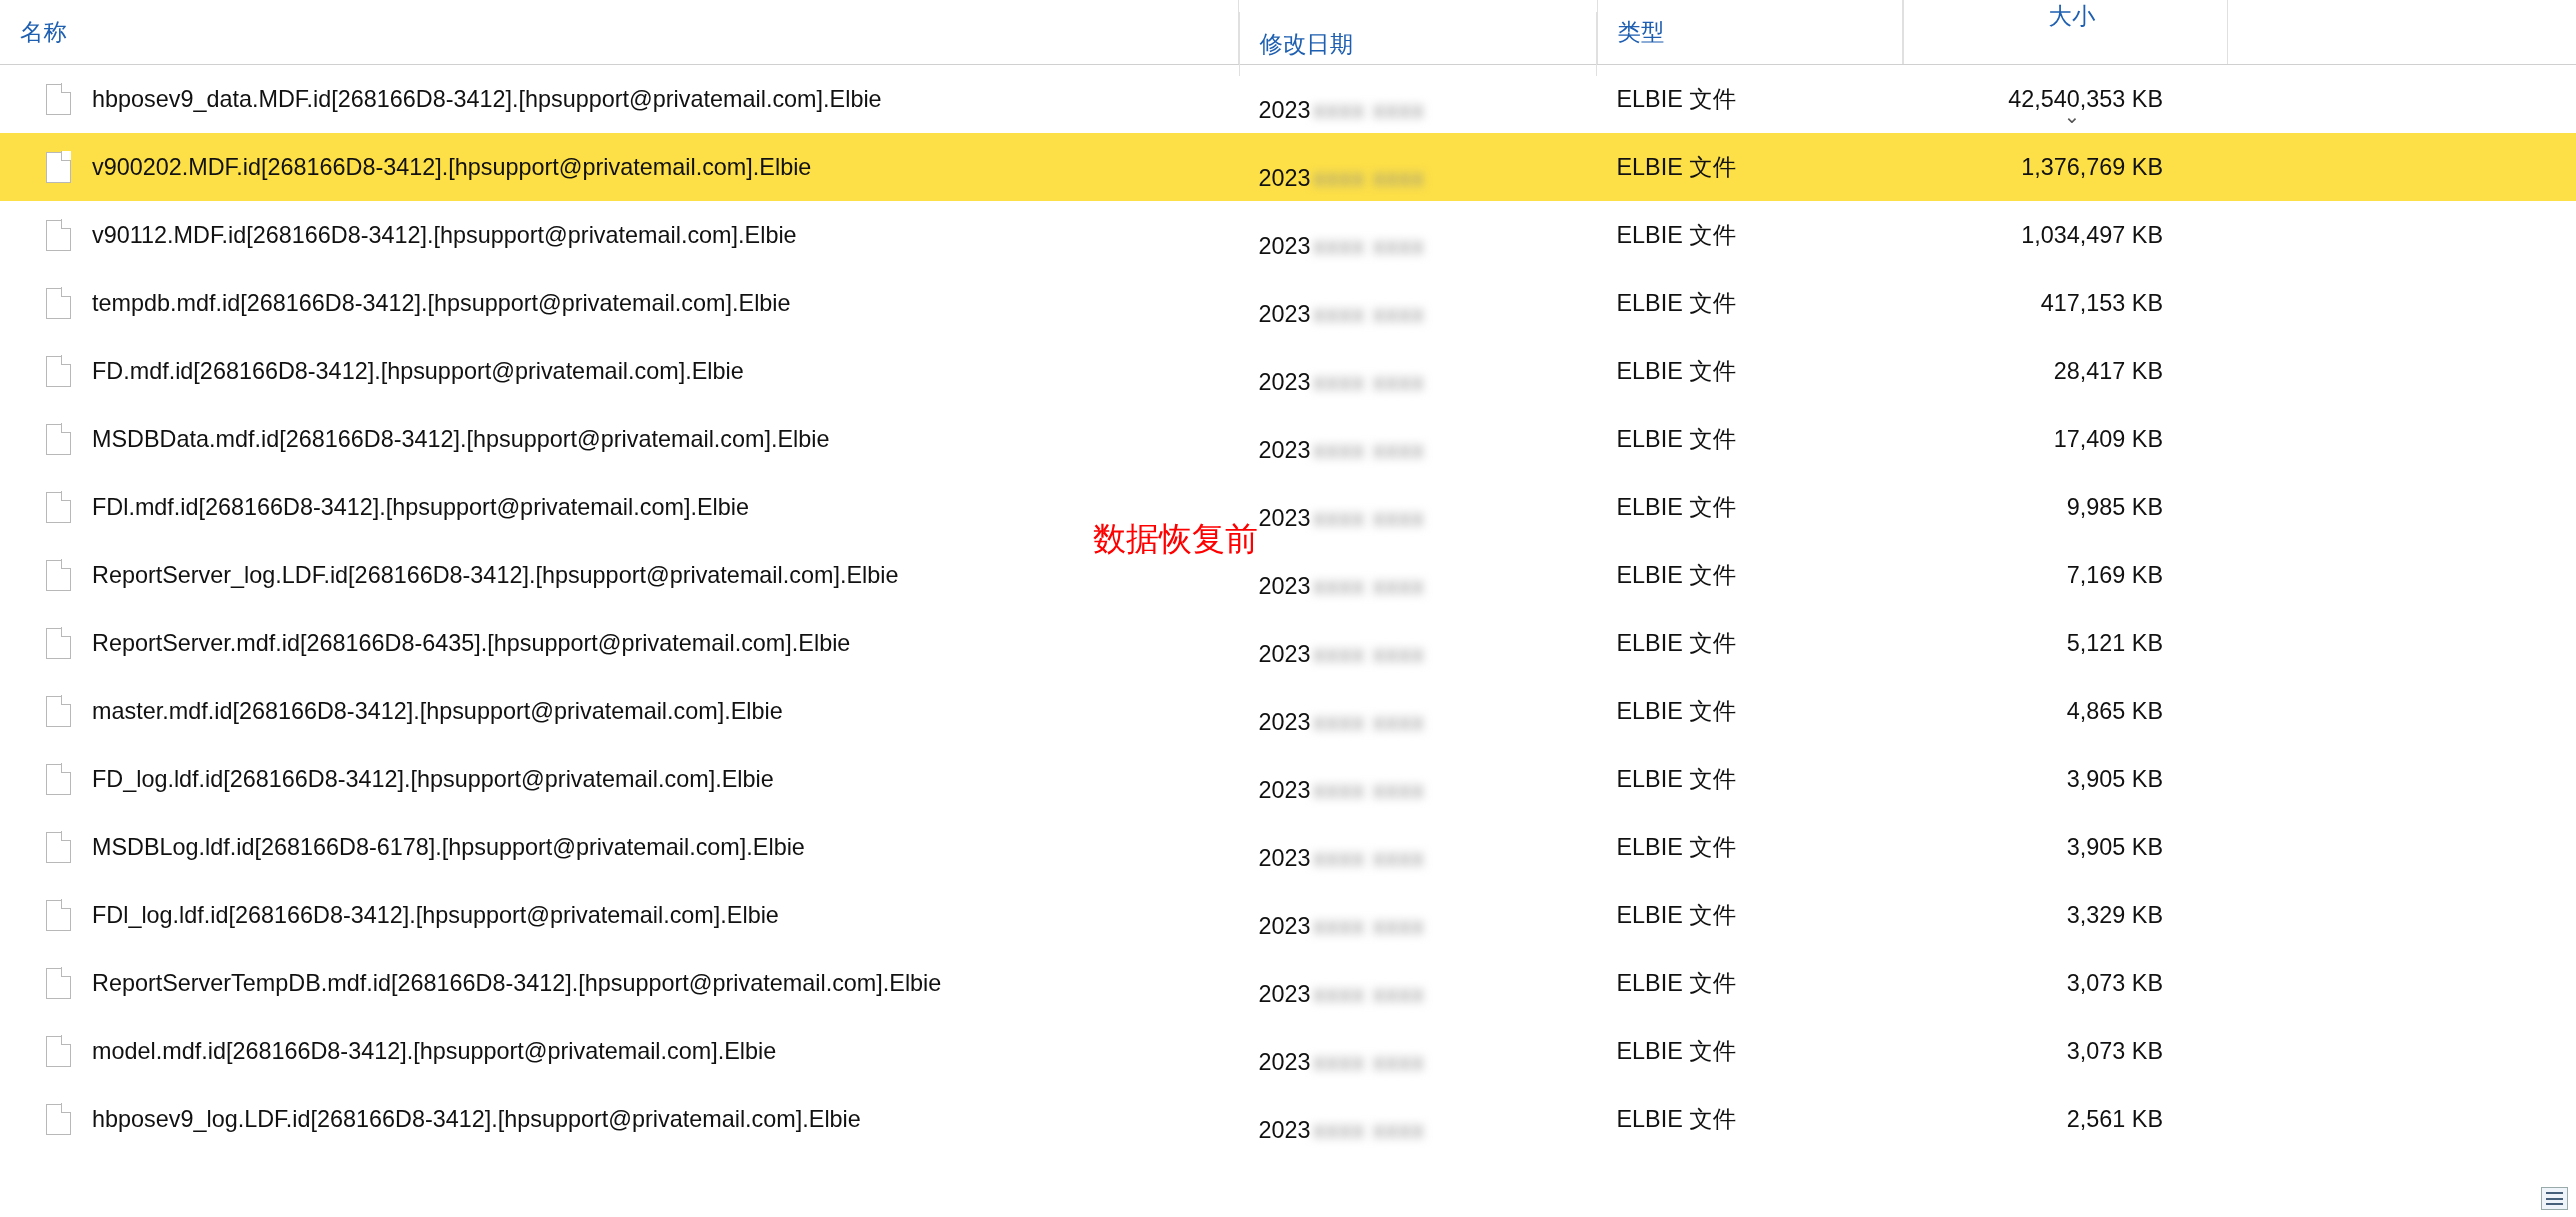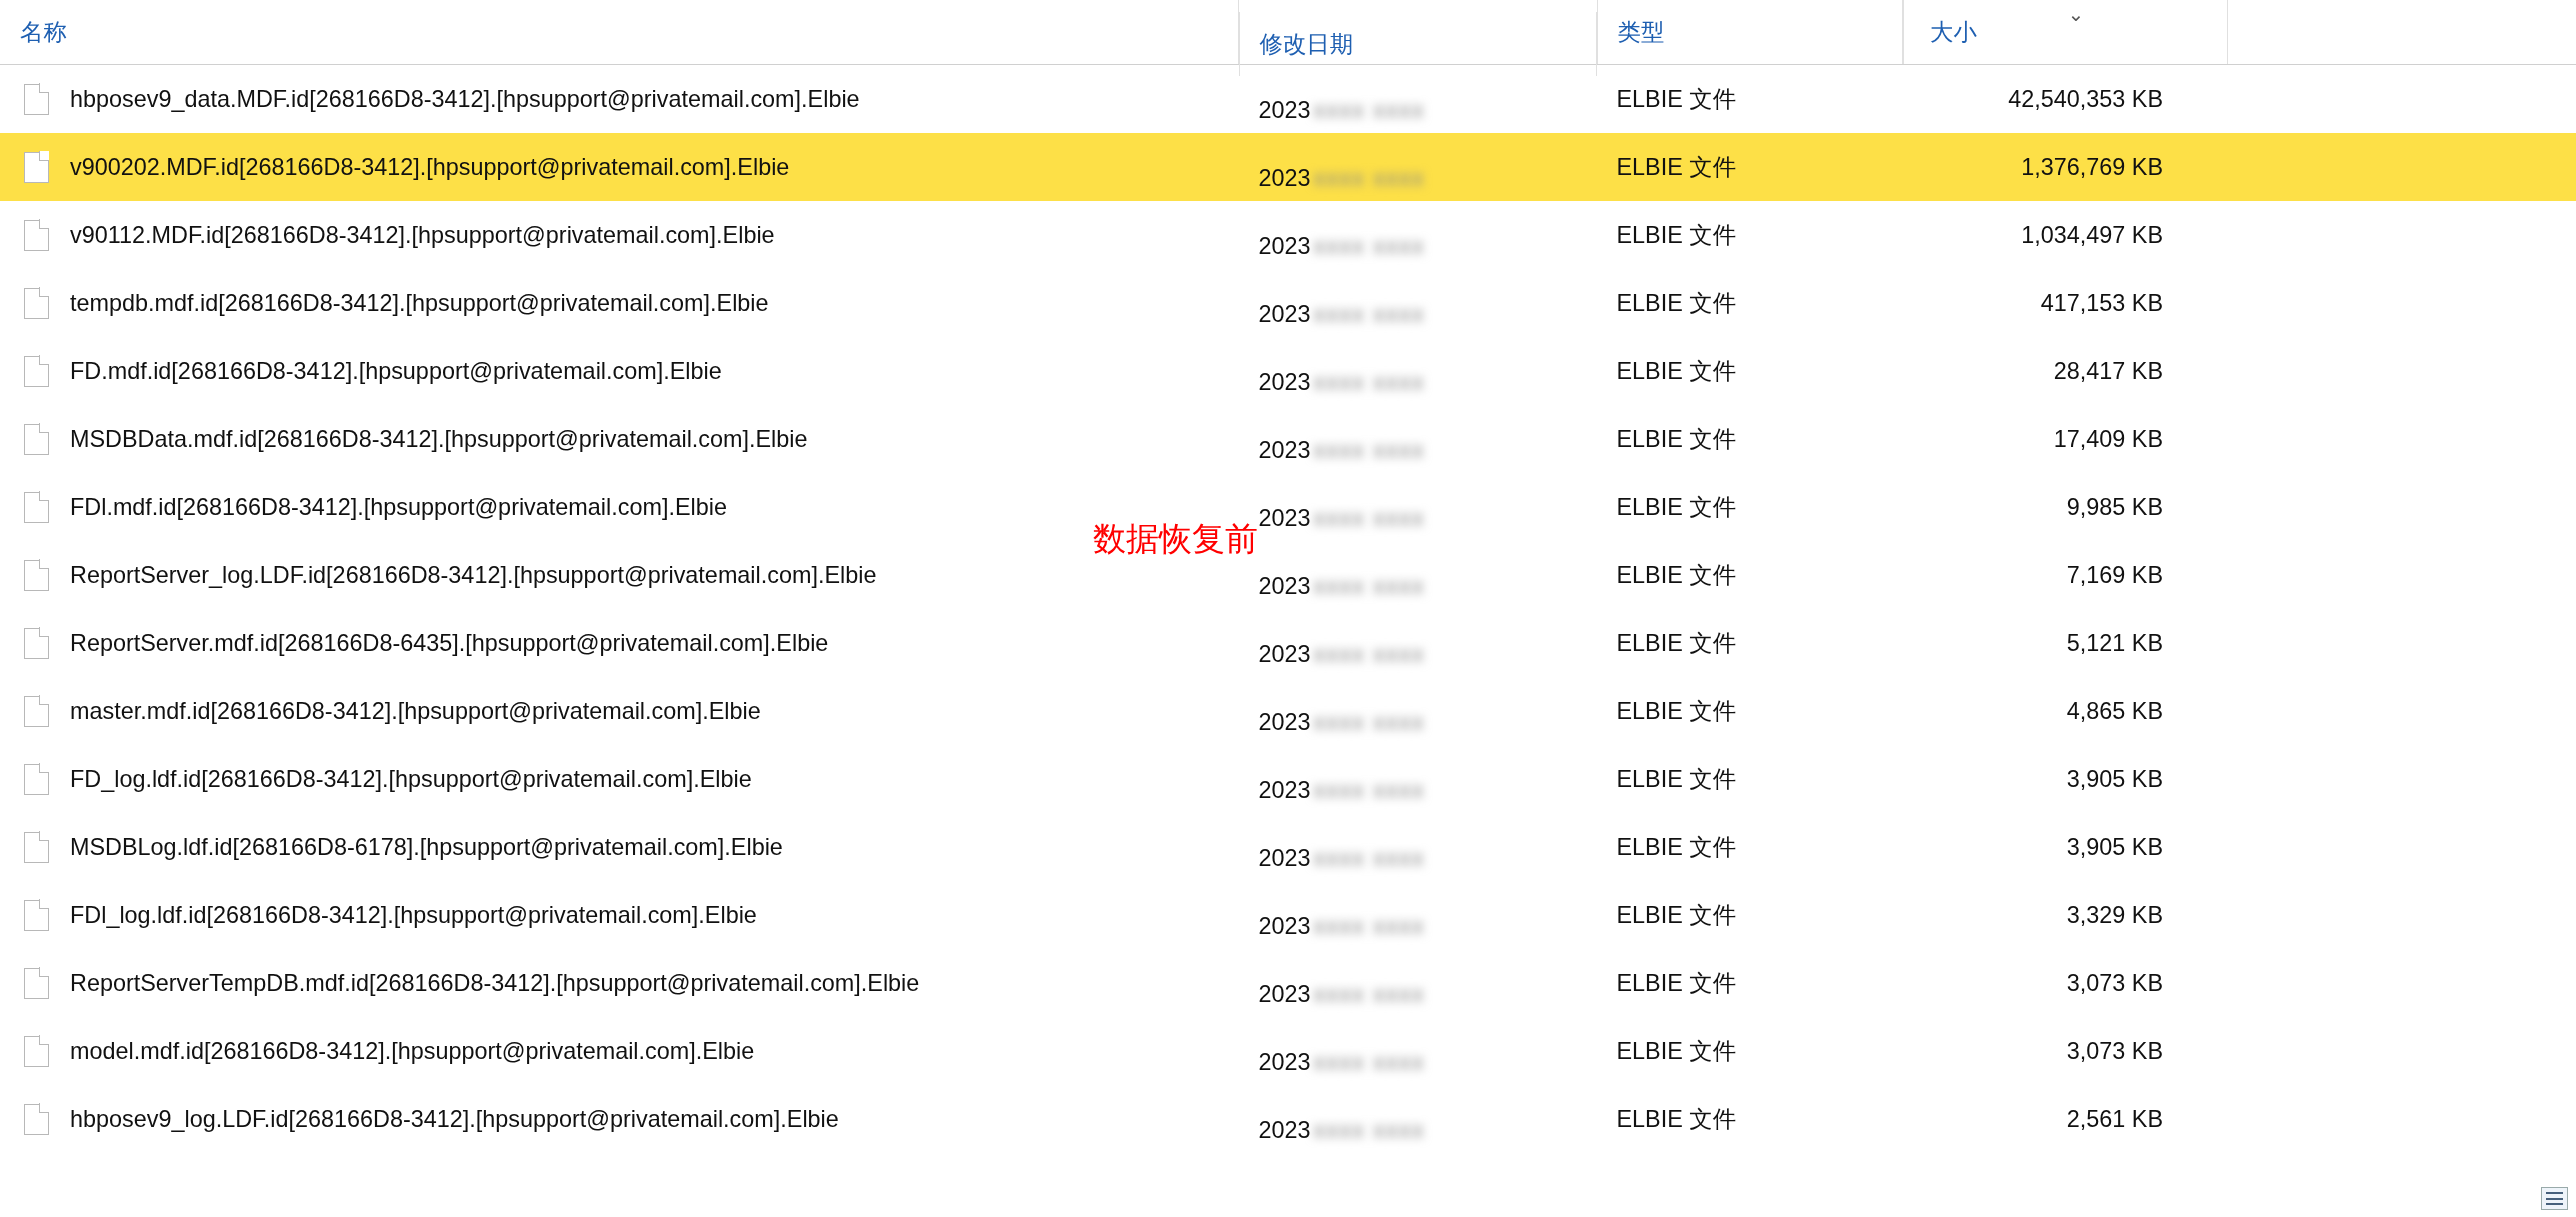--- a/index.html
+++ b/index.html
@@ -31,31 +31,31 @@
     .sort-glyph {
       color:#555;
       font-size:19.5px;
       position:relative;
       top:-18px;
     }
     .header-row .col-cell { border-right: 0.7px solid #e0e0e0; height:100%; display:flex; align-items:center;padding-left:20px;}
     .header-row .col-name{border-right:0.7px solid #e0e0e0;}
     .header-row .col-date{border-left:0.7px solid #e0e0e0; padding-left:19.5px;}
     .header-row .col-type{border-left:0.7px solid #e0e0e0; padding-left:19.5px;}
-    .header-row .col-size{border-left:0.7px solid #e0e0e0; padding-left:26px; border-right:0.7px solid #e0e0e0;}
+    .header-row .col-size{border-left:0.7px solid #e0e0e0; padding-left:13px; border-right:0.7px solid #e0e0e0;flex-direction:column;}
     .file-rows {}
     .file-row {
       display: flex;
       align-items: center;
       height: 68px;
       color: #111;
       font-size: 23.4px;
     }
     .file-row.selected { background:#fde047; }
-    .file-row .col-name { display:flex; align-items:center; padding-left:24px; }
+    .file-row .col-name { display:flex; align-items:center; padding-left:46px; }
     .file-row .col-date { padding-left:19.5px; display:flex; align-items:center; }
     .file-row .col-type { padding-left:19.5px; }
     .file-row .col-size { padding-right:65px; text-align:right; justify-content:flex-end; display:flex;}
     .file-icon {
       width:25px; height:31px;
       margin-right:21px;
       background:#fff;
       border:1.3px solid #b8b8b8;
       position:relative;
       flex:0 0 auto;

